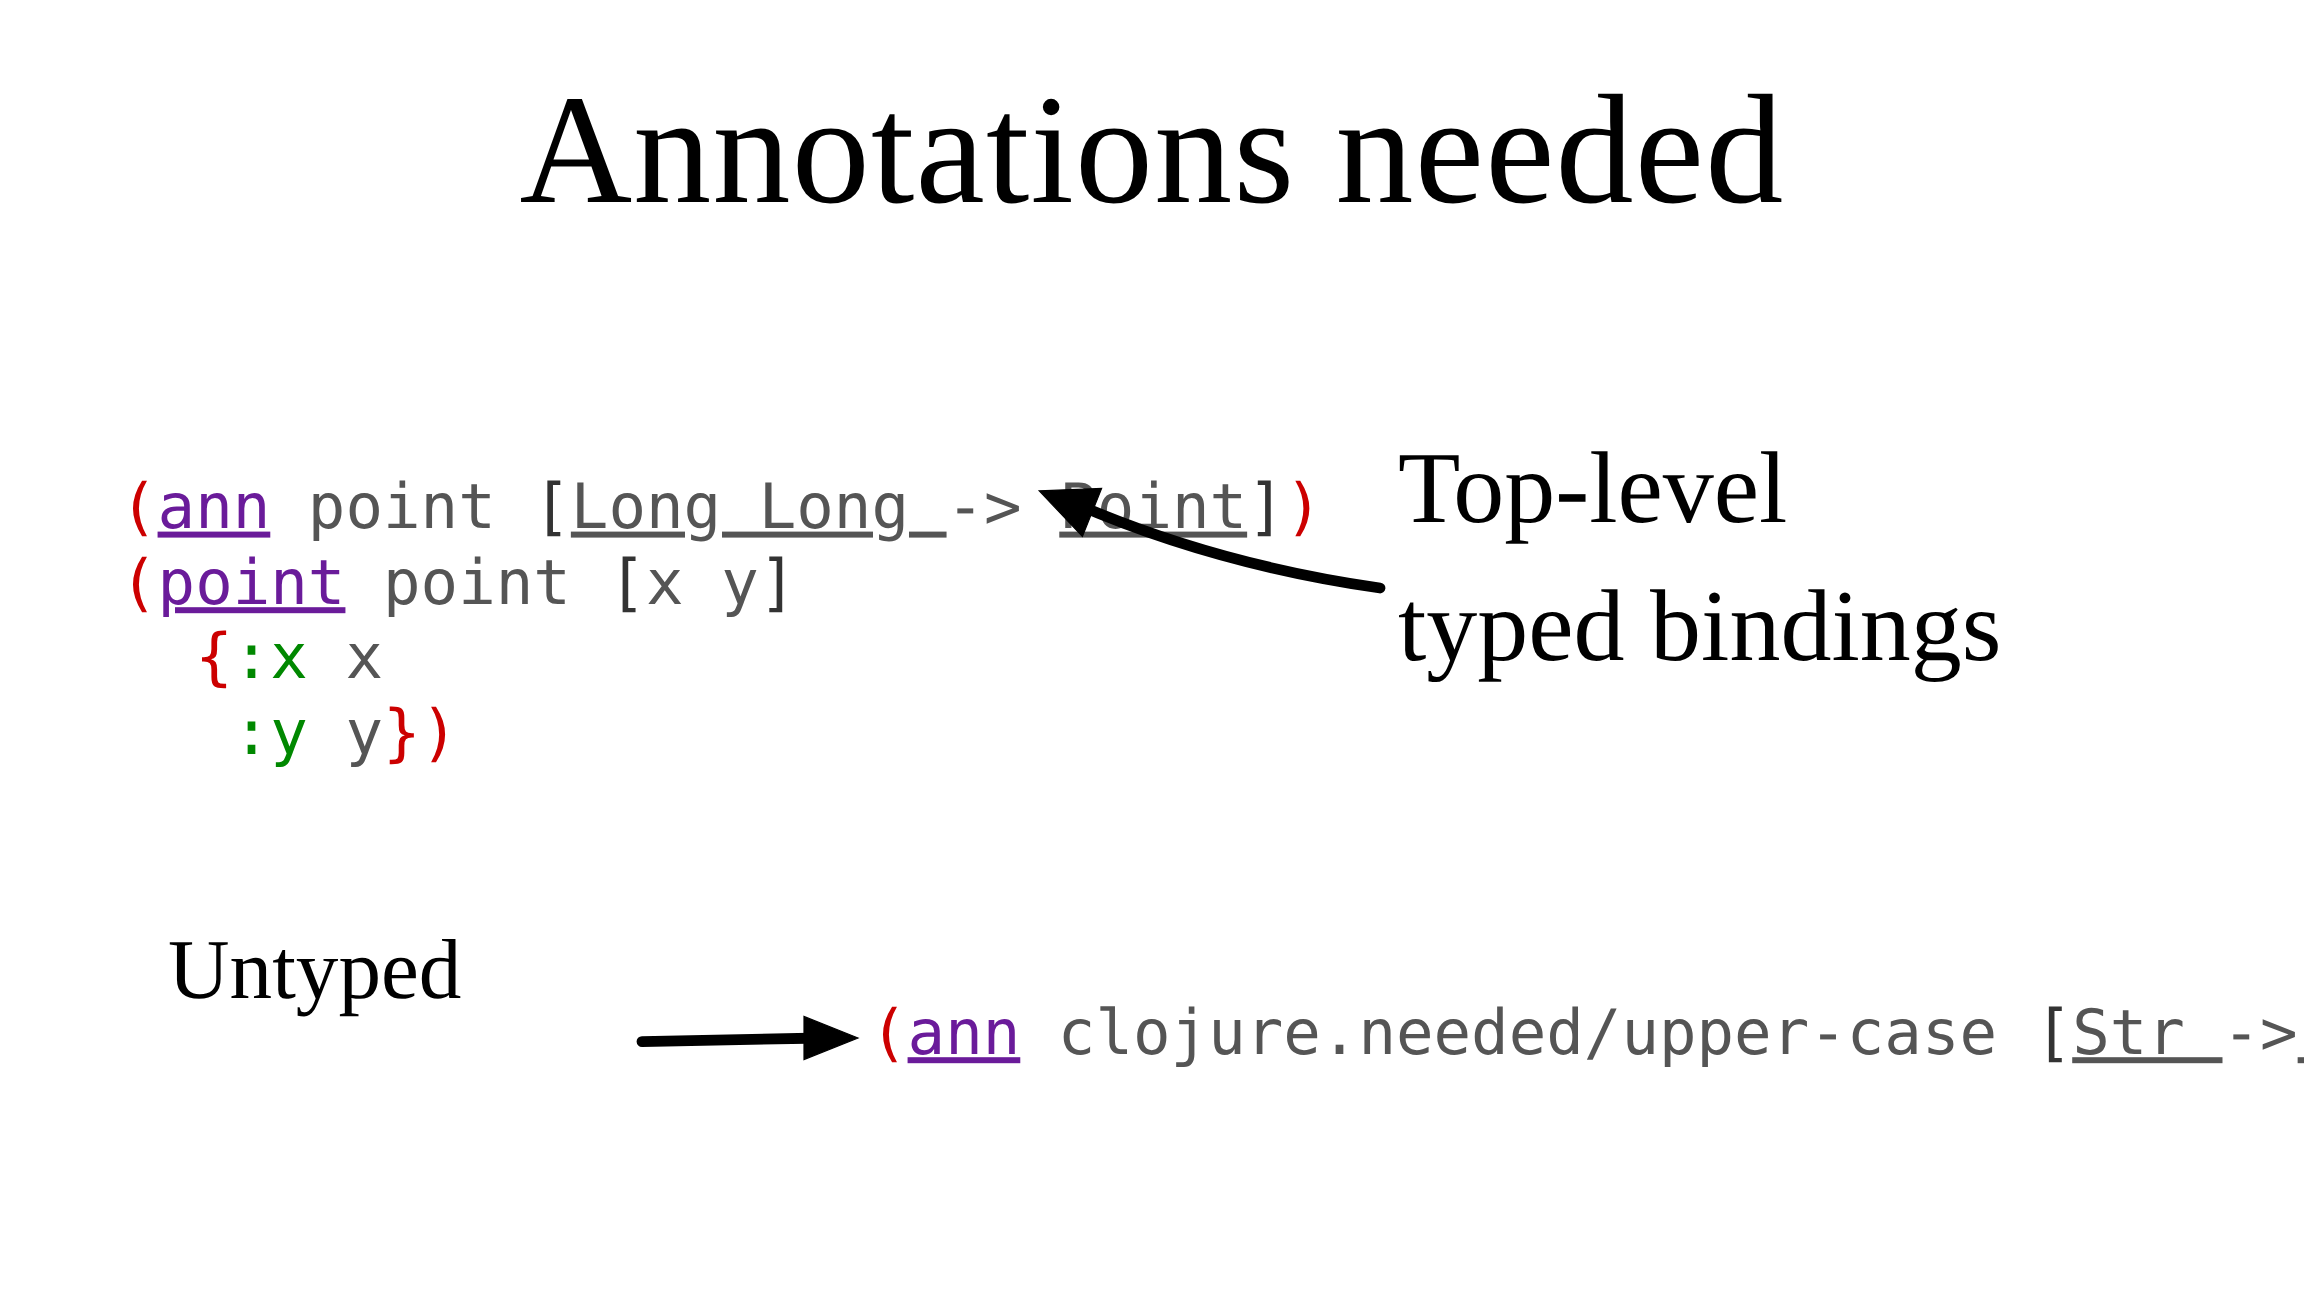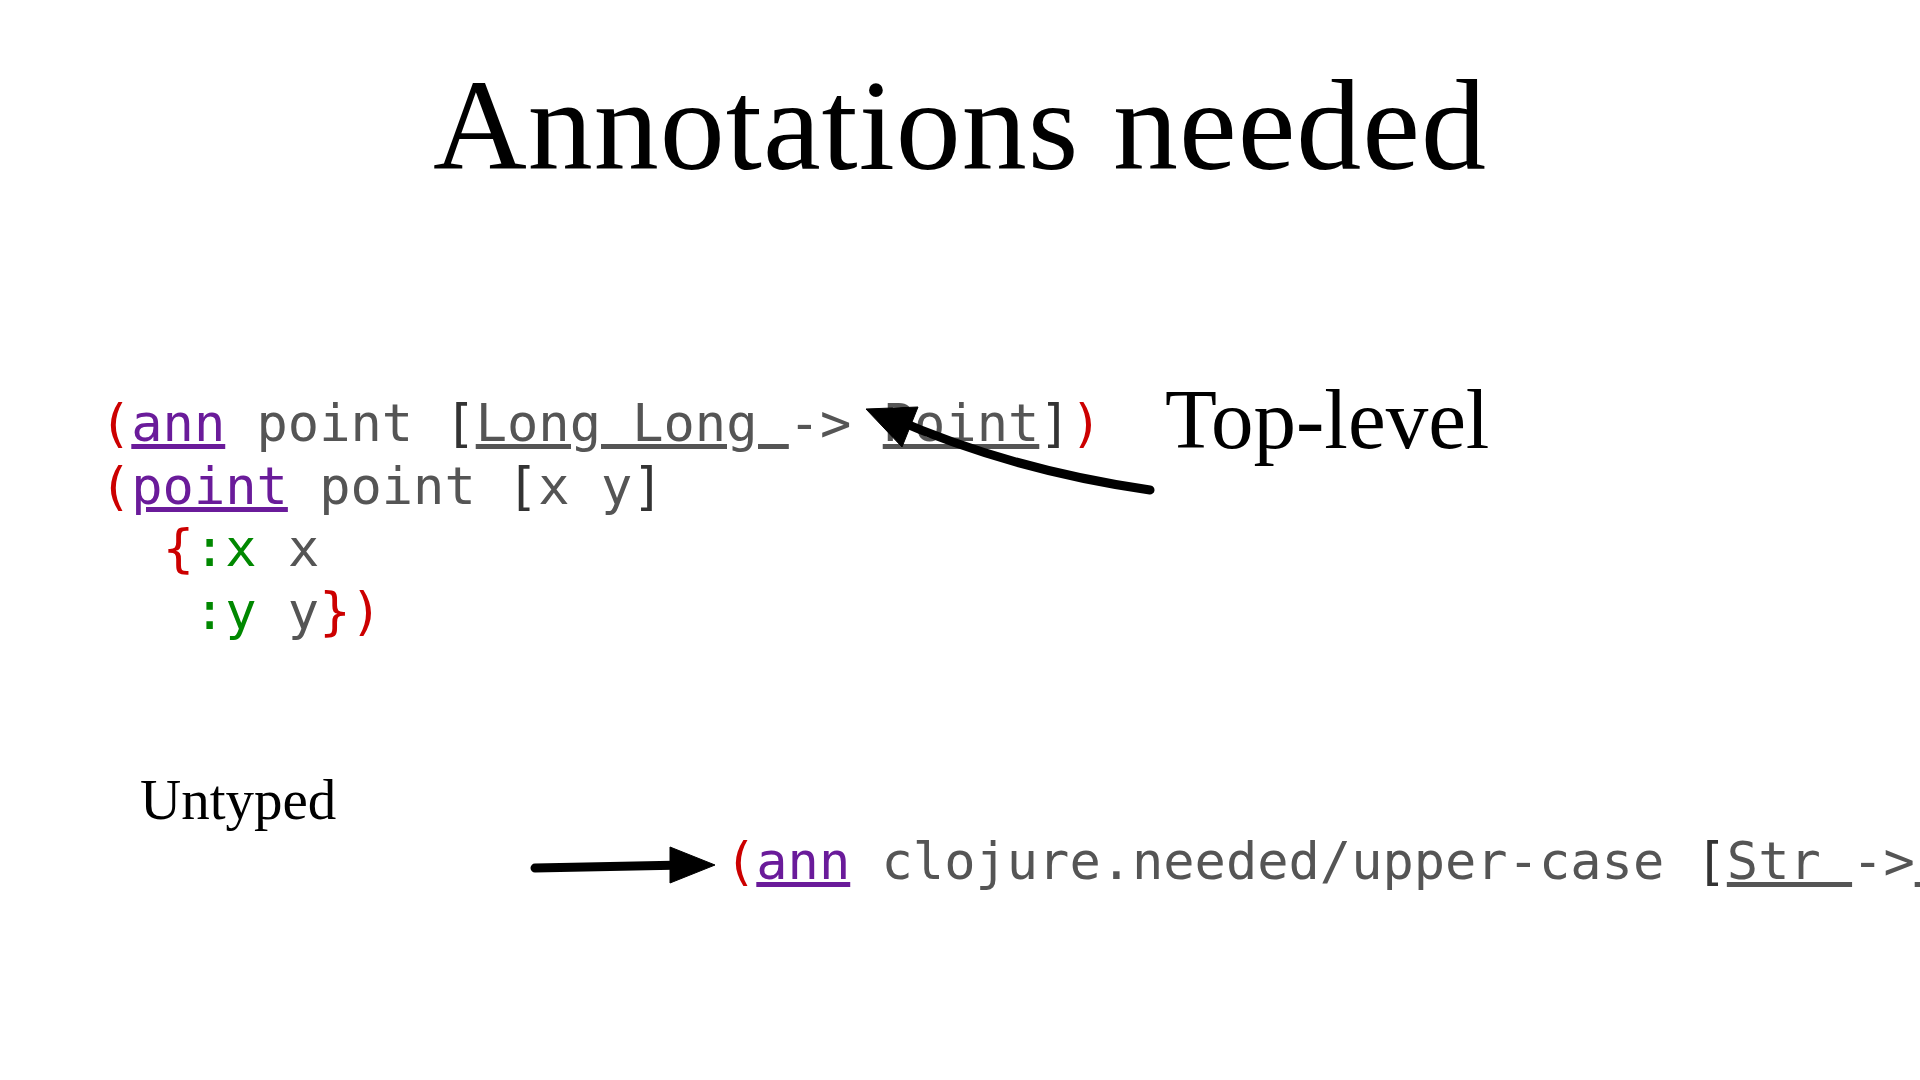--- a/index.html
+++ b/index.html
@@ -33,30 +33,30 @@
     line-height: 1.2;
     white-space: pre;
   }
   .code1 {
     position: absolute;
     top: 330px;
     left: 100px;
   }
   .label1 {
     position: absolute;
-    top: 362px;
+    top: 350px;
     left: 1165px;
     font-size: 85px;
     line-height: 1.35;
   }
   .label2 {
     position: absolute;
     top: 760px;
     left: 140px;
-    font-size: 57px;
+    font-size: 71px;
     line-height: 1.4;
     text-align: left;
   }
   .code2 {
     position: absolute;
     top: 830px;
     left: 725px;
   }
   .c-paren   { color: #cc0000; }
   .c-kw      { color: #6a1b9a; text-decoration: underline; }
@@ -86,20 +86,21 @@
 <span>  </span><span class="c-brace">{</span><span class="c-key">:x</span><span> </span><span class="c-ident">x</span>
 <span>   </span><span class="c-key">:y</span><span> </span><span class="c-ident">y</span><span class="c-brace">}</span><span class="c-paren">)</span></div>
 
   <svg class="arrow" style="left:860px; top:395px; width:300px; height:110px;" viewBox="0 0 300 110">
     <path d="M 290 95 Q 150 75 30 22" stroke="#000" stroke-width="9" fill="none" stroke-linecap="round"></path>
     <polygon points="6,14 58,12 42,52" fill="#000"></polygon>
   </svg>
 
   <div class="label1">
     <div>Top-level</div>
+    <div>typed bindings</div>
   </div>
 
   <div class="label2">
     <div>Untyped</div>
   </div>
 
   <svg class="arrow" style="left:530px; top:840px; width:190px; height:50px;" viewBox="0 0 190 50">
     <line x1="5" y1="28" x2="155" y2="25" stroke="#000" stroke-width="9" stroke-linecap="round"></line>
     <polygon points="185,25 140,7 140,43" fill="#000"></polygon>
   </svg>

